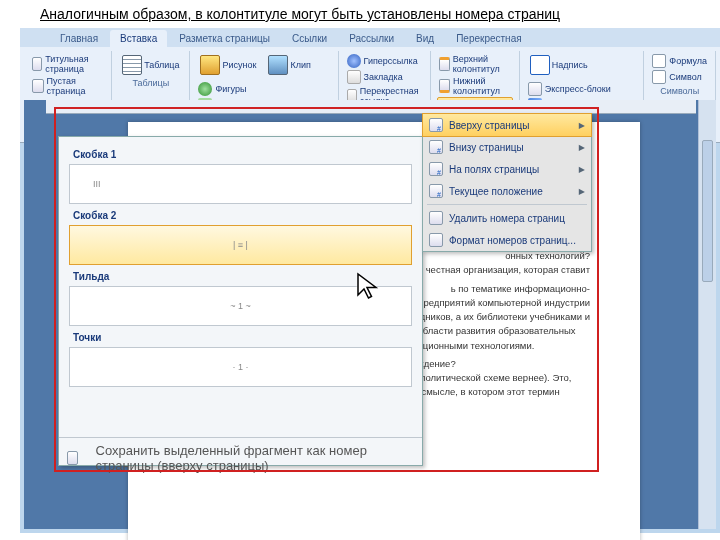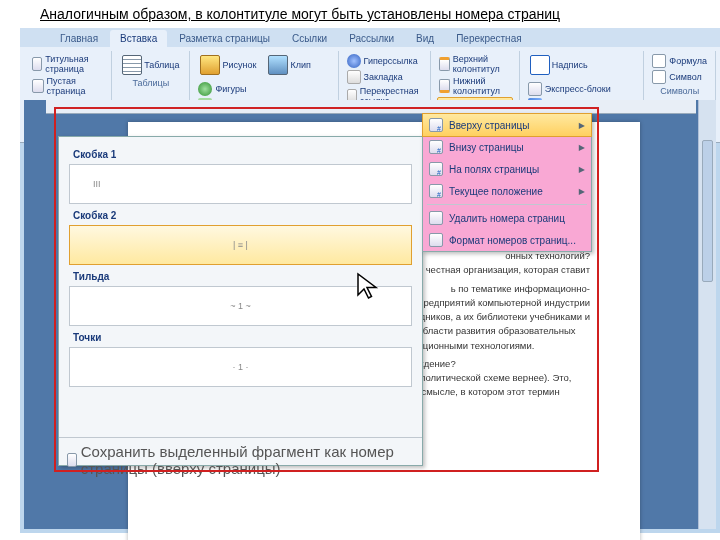--- a/index.html
+++ b/index.html
@@ -34,35 +34,35 @@
   .ico-footer { background: linear-gradient(#fff,#dde); border:1px solid #89a; border-bottom:3px solid #f0a030; }
   .ico-pagenum { background: linear-gradient(#fff,#dde); border:1px solid #89a; position:relative; }
   .ico-pagenum::after { content:"#"; position:absolute; bottom:-1px; right:1px; font-size:7px; color:#2060c0; }
   .ico-textbox { background:#fff; border:1px solid #2060c0; }
   .ico-wordart { background: linear-gradient(45deg,#2060c0,#80b0ff); }
   .ico-dropcap { background:#fff; border:1px solid #89a; }
   .ico-eq { background:#fff; border:1px solid #89a; }
   .ico-sym { background:#fff; border:1px solid #89a; }
   .hl { background: linear-gradient(#ffe9a0, #ffd060); border:1px solid #e0a030; border-radius: 2px; padding: 1px 3px; }
   
-  .menu { position: absolute; left: 402px; top: 85px; width: 170px; background: #f9a8d4; border: 1px solid #8aa; box-shadow: 2px 2px 4px rgba(0,0,0,0.25); font-size: 10px; z-index: 10; }
+  .menu { position: absolute; left: 402px; top: 85px; width: 170px; background: #e5e5e5; border: 1px solid #8aa; box-shadow: 2px 2px 4px rgba(0,0,0,0.25); font-size: 10px; z-index: 10; }
   .menu .mi { display:flex; align-items:center; gap:6px; padding: 4px 6px; color: #1a3a7a; }
   .menu .mi .arr { margin-left:auto; color:#567; font-size:8px; }
   .menu .mi.sel { background: linear-gradient(#ffe9a0,#ffd060); border:1px solid #e0a030; margin:-1px; }
   .menu .sep { height:1px; background:#c0c8d0; margin:2px 4px; }
   
   .gallery { position:absolute; left:38px; top:108px; width:365px; height:330px; background:#f3f6f9; border:1px solid #8aa; box-shadow:2px 2px 4px rgba(0,0,0,0.25); z-index:9; }
   .gallery-inner { padding:6px 10px 0 10px; height: 300px; overflow:hidden; }
   .glabel { font-size:10px; color:#1a3a7a; font-weight:bold; margin:6px 0 4px 4px; }
   .gitem { border:1px solid #c0c8d0; background:#fff; height:40px; margin-bottom:6px; position:relative; }
   .gitem.sel { background: linear-gradient(#fff8e0,#ffe9a0); border:1px solid #e0a030; }
   .gitem .num { position:absolute; font-size:9px; color:#888; }
   .gitem.brk1 .num { left:23px; top:14px; }
   .gitem.brk2 .num, .gitem.tld .num, .gitem.pt .num { left:50%; transform:translateX(-50%); top:14px; }
-  .gallery-footer { border-top:1px solid #c0c8d0; padding:5px 8px; font-size:15px; color:#555; display:flex; align-items:center; gap:4px; }
+  .gallery-footer { border-top:1px solid #c0c8d0; padding:5px 8px; font-size:13px; color:#555; display:flex; align-items:center; gap:18px; }
   
   .workspace { position:absolute; left:4px; right:4px; top:72px; bottom:4px; background:#5078a8; }
   .ruler { position:absolute; top:0; left:22px; right:20px; height:14px; background:#e8eef6; border-bottom:1px solid #9ab; }
   .vscroll { position:absolute; right:0; top:0; bottom:0; width:18px; background:#d6e2f0; border-left:1px solid #b0c0d8; }
   .vscroll::before { content:""; position:absolute; top:40px; left:3px; right:3px; height:140px; background:#bcd0e8; border:1px solid #9ab; border-radius:2px; }
   .page { position:absolute; left:104px; top:22px; width:512px; height:520px; background:#fff; box-shadow:0 0 4px rgba(0,0,0,0.3); padding:40px 50px; }
   .page h2 { font-size:12px; font-weight:bold; color:#17365d; margin-bottom:10px; text-align:center; }
   .page .sub { font-size:11px; font-weight:bold; color:#17365d; }
   .page p, .page li { font-size:9.5px; color:#333; line-height:1.5; }
   .page ul { list-style: disc; padding-left: 30px; margin:4px 0; }

